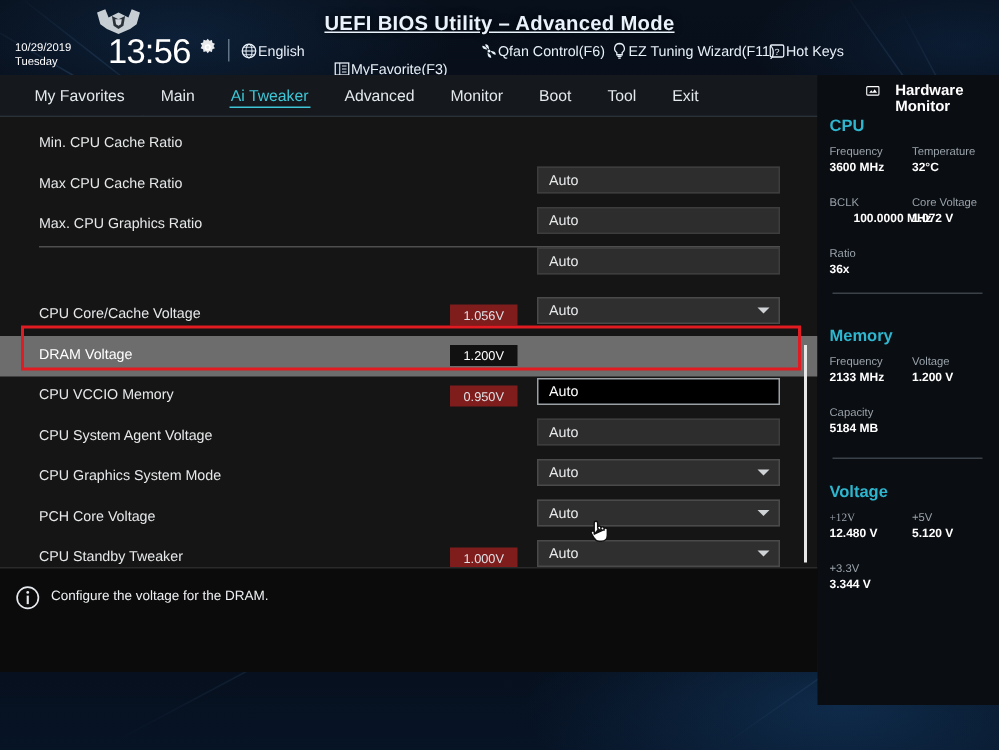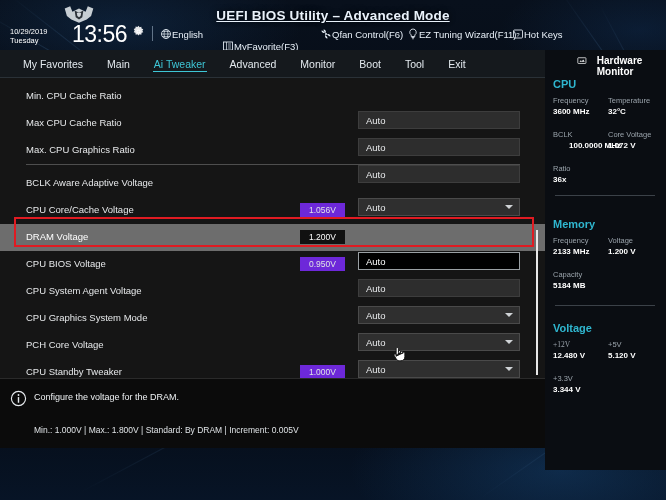--- a/index.html
+++ b/index.html
@@ -46,21 +46,21 @@
   #navbar .tabs { display:flex; align-items:center; height:27px; padding-left:22px; gap:22px; }
   .tab { color:#e3e9ee; font-size:10.5px; white-space:nowrap; padding:2px 1px; }
   .tab.active { color:#3ec6d6; border-bottom:1.5px solid #3ec6d6; padding-bottom:1px; }
   #nav-underline { position:absolute; left:0; top:77px; width:545px; height:1px; background:#2a3137; }
 
   
   #main { position:absolute; left:0; top:78px; width:545px; height:300px; background:#151515; }
   .row { position:absolute; left:0; width:545px; height:27px; }
   .row .lbl { position:absolute; left:26px; top:7px; color:#e6e8ea; font-size:9.5px; white-space:nowrap; }
   .row .cur { position:absolute; right:200px; top:6px; width:45px; text-align:center;
-              color:#dfe2e5; font-size:8.5px; background:#6d28d9; padding:2px 0; }
+              color:#dfe2e5; font-size:8.5px; background:#7f1d1d; padding:2px 0; }
   .ctrl { position:absolute; left:358px; top:4px; width:162px; height:18px;
           background:#2f2f2f; border:1px solid #4a4a4a; color:#e8eaec; font-size:9.5px;
           display:flex; align-items:center; padding-left:7px;margin-top:24px; }
   .ctrl.plain { background:#2d2d2d; border:1px solid #3d3d3d; }
   .ctrl .arrow { position:absolute; right:6px; top:6px; width:0;height:0;
                  border-left:4px solid transparent;border-right:4px solid transparent;border-top:4px solid #cfd3d6; }
   .divider { position:absolute; left:26px; width:494px; height:1px; background:#4e4e4e; }
 
   
   .row.selected { background:#6d6d6d; }
@@ -210,21 +210,20 @@
             <span>Auto</span>
           </div>
         </div>
         <div class="row" style="top: 59px;">
           <div class="lbl">Max. CPU Graphics Ratio</div>
           <div class="ctrl plain">
             <span>Auto</span>
           </div>
         </div>
         <div class="row" style="top: 92px;">
-          <div class="lbl">BCLK Aware Adaptive Voltage</div>
           <div class="ctrl">
             <span>Auto</span>
             <span class="arrow"></span>
           </div>
         </div>
         <div class="row" style="top: 119px;">
           <div class="lbl">CPU Core/Cache Voltage</div>
           <div class="cur">1.056V</div>
           <div class="ctrl">
             <span>Auto</span>
@@ -232,21 +231,21 @@
           </div>
         </div>
         <div class="row selected" style="top: 146px;">
           <div class="lbl">DRAM Voltage</div>
           <div class="cur">1.200V</div>
           <div class="ctrl plain">
             <span>Auto</span>
           </div>
         </div>
         <div class="row" style="top: 173px;">
-          <div class="lbl">CPU BIOS Voltage</div>
+          <div class="lbl">CPU VCCIO Memory</div>
           <div class="cur">0.950V</div>
           <div class="ctrl plain">
             <span>Auto</span>
           </div>
         </div>
         <div class="row" style="top: 200px;">
           <div class="lbl">CPU System Agent Voltage</div>
           <div class="ctrl">
             <span>Auto</span>
             <span class="arrow"></span>
@@ -283,21 +282,20 @@
     <path d="M8 17V6.5a1.6 1.6 0 0 1 3.2 0V12m0-1.2a1.5 1.5 0 0 1 3 0V13m0-1.3a1.5 1.5 0 0 1 3 0v2m0-1a1.5 1.5 0 0 1 3 0v5.2c0 3.2-2.3 5.6-5.6 5.6h-2c-2.6 0-3.7-1.2-5-3.4l-2.3-4c-.5-.9 0-1.9 1-2.1 1-.2 1.9.3 2.4 1.1L8 17z" fill="#ffffff" stroke="#111111" stroke-width="1.3" stroke-linejoin="round"></path>
   </svg>
 
   <div id="help">
     <svg id="help-icon" viewBox="0 0 24 24">
       <circle cx="12" cy="12" r="10" fill="none" stroke="#e6eaee" stroke-width="1.6"></circle>
       <circle cx="12" cy="7" r="1.3" fill="#e6eaee"></circle>
       <rect x="11" y="10" width="2" height="8" fill="#e6eaee"></rect>
     </svg>
     <div id="help-text">Configure the voltage for the DRAM.</div>
-    <div id="help-range">Min.: 1.000V   |   Max.: 1.800V   |   Standard: By DRAM   |   Increment: 0.005V</div>
   </div>
 
   <div id="sidebar">
     <div id="hwm-head">
       <svg style="width:12px;height:12px" viewBox="0 0 24 24">
         <rect x="2" y="4" width="20" height="14" rx="1.5" fill="none" stroke="#ffffff" stroke-width="1.8"></rect>
         <path d="M6 14l3.5-4 2.5 3 3-4.5L19 14z" fill="#ffffff"></path>
       </svg>
       <span>Hardware Monitor</span>
     </div>

